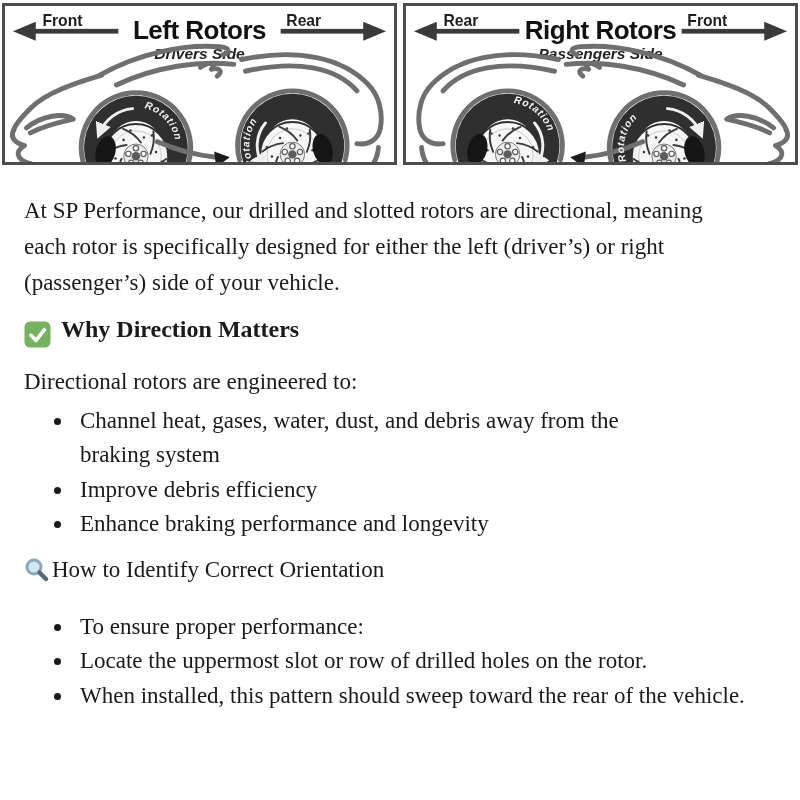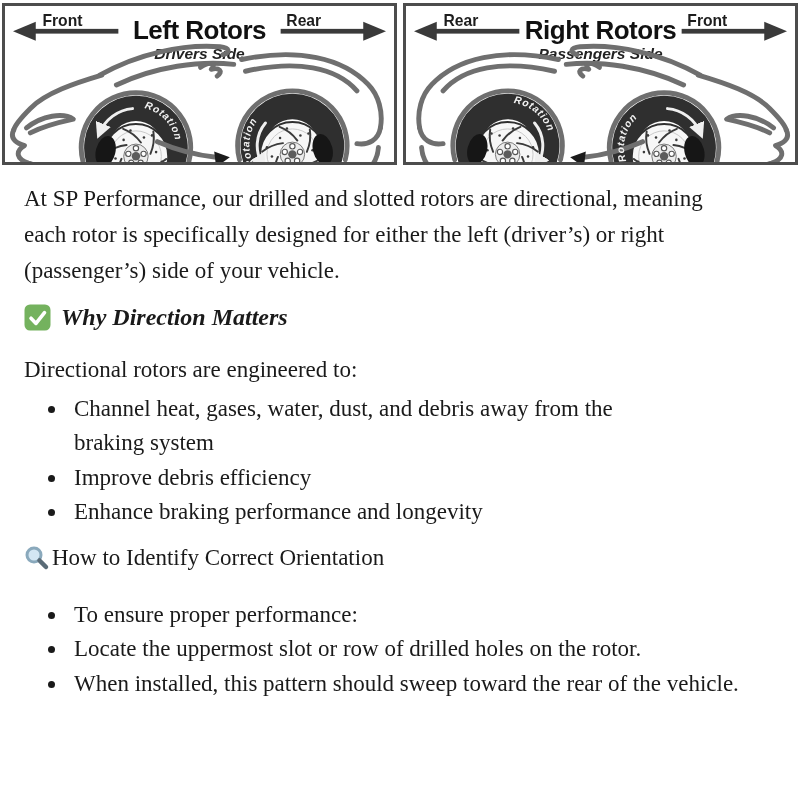--- a/index.html
+++ b/index.html
@@ -16,27 +16,27 @@
   .panel-title{font:bold 26px "Liberation Sans",sans-serif;color:#111;letter-spacing:-0.5px;line-height:1.05;}
   .panel-subtitle{font:italic bold 15.5px "Liberation Sans",sans-serif;color:#222;margin-top:1px;}
   .car{position:absolute;left:0;top:32px;width:100%;height:176px;}
 
   .body-stroke{fill:none;stroke:#6f6f6f;stroke-width:5;stroke-linecap:round;stroke-linejoin:round;}
   .rot-arc{fill:none;stroke:#efefef;stroke-width:3;stroke-linecap:round;}
   .rot-text{font:italic bold 10.5px "Liberation Sans",sans-serif;fill:#f2f2f2;letter-spacing:0.8px;}
 
   
   .content{padding:16px 26px 0 24px;font-size:23px;line-height:1.56;}
-  .intro{margin:0 0 10px 0;max-width:712px;}
-  .sec-h2{display:flex;align-items:center;gap:10px;font-size:24px;font-weight:bold;margin:0 0 16px 0;font-style:italic;}
+  .intro{margin:12px 0 10px 0;max-width:712px;}
+  .sec-h2{display:flex;align-items:flex-end;gap:10px;font-size:24px;font-weight:bold;margin:0 0 16px 0;}
   .sec-h3{display:flex;align-items:center;gap:2px;font-size:23px;font-weight:normal;margin:6px 0 0 0;}
   .emoji{flex:0 0 auto;display:inline-block;}
   .lead{margin:0 0 4px 0;}
   ul{margin:2px 0 10px 0;padding:0 0 0 44px;list-style:disc outside;}
-  li{padding-left:6px;line-height:1.5;}
+  li{padding-left:6px;line-height:1.5;margin-left:6px;}
   ul.list-a li{max-width:612px;}
   ul.list-b{margin-top:22px;}
   ul.list-b li{max-width:684px;}
 </style>
 </head>
 <body>
 
 <svg width="0" height="0" style="position:absolute" aria-hidden="true">
   <defs>
     <marker id="arrowW" viewBox="0 0 10 10" refX="6" refY="5" markerWidth="5.5" markerHeight="5.5" orient="auto-start-reverse">

